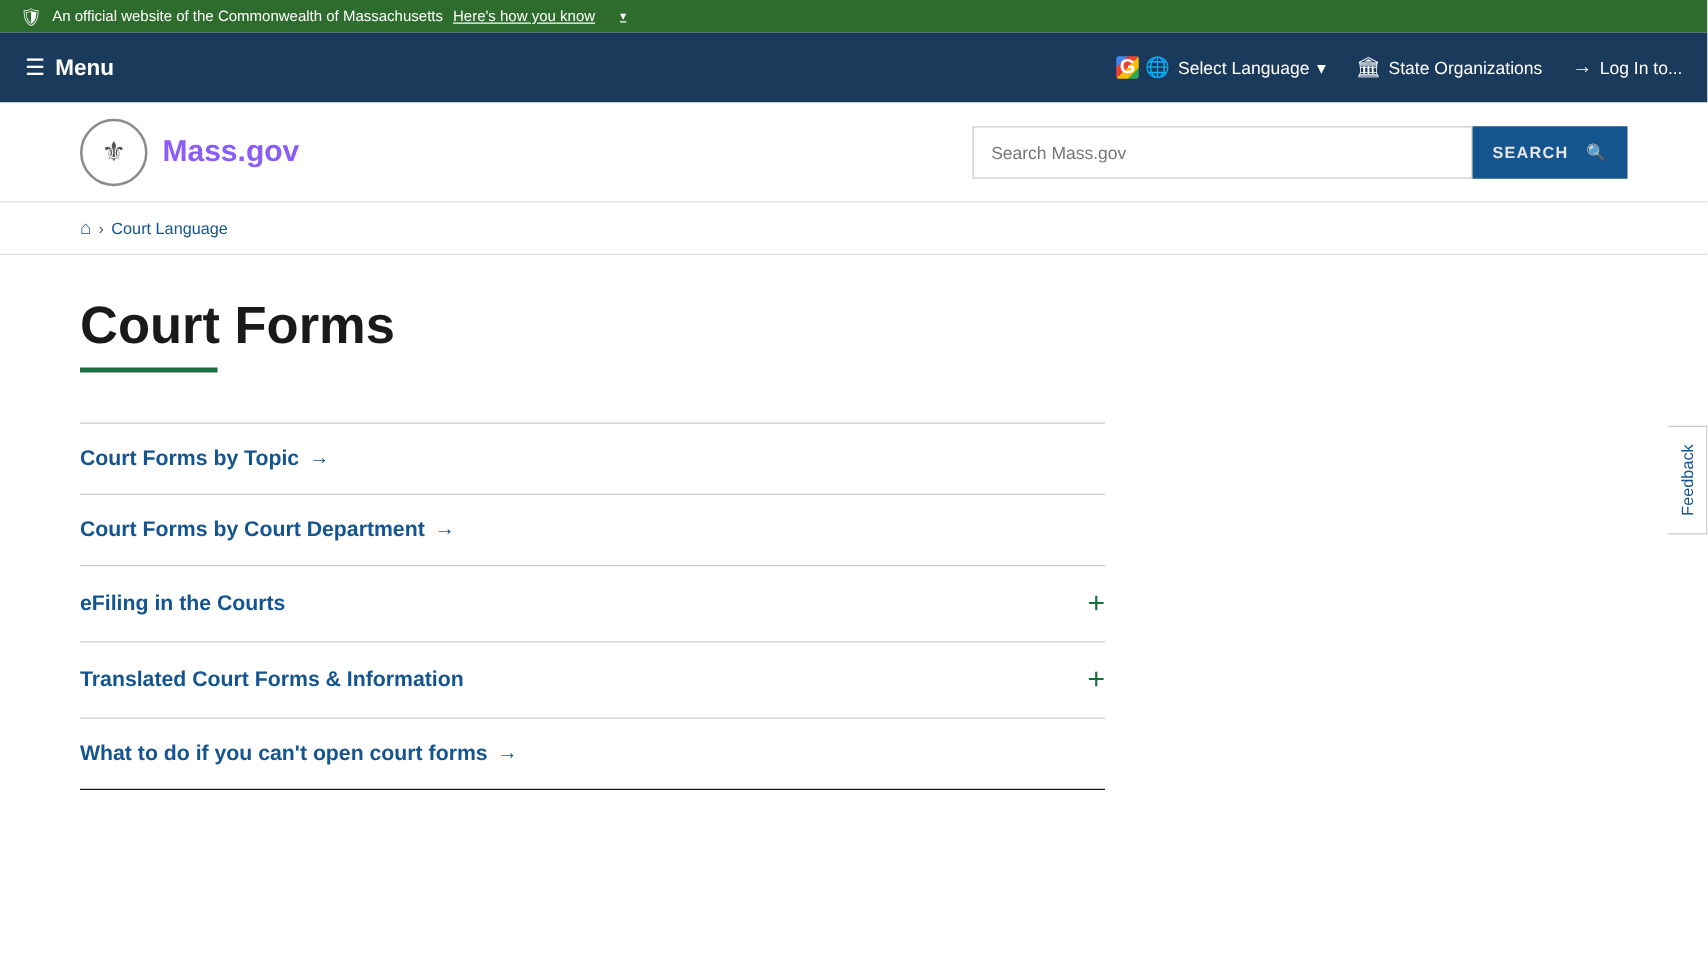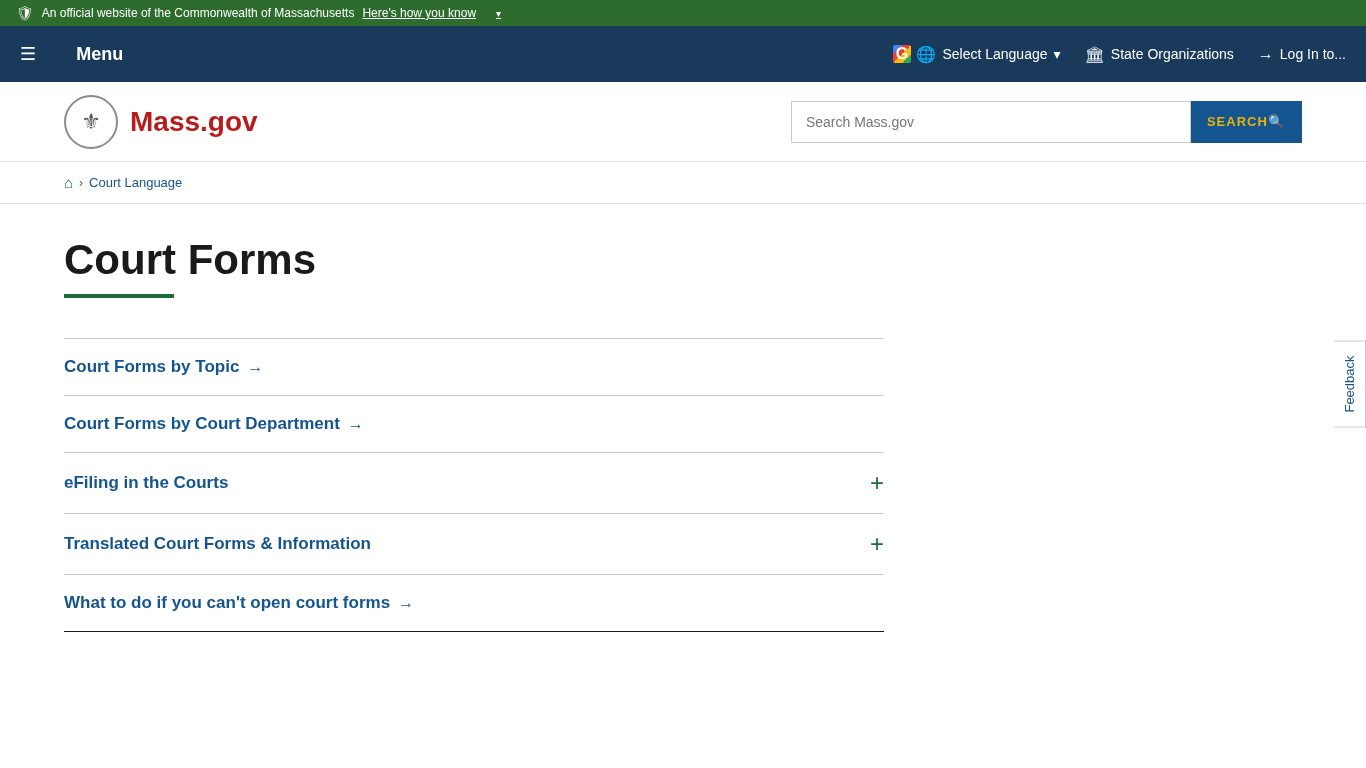--- a/index.html
+++ b/index.html
@@ -26,21 +26,21 @@
       background: #1a3a5c;
       color: #fff;
       display: flex;
       align-items: center;
       justify-content: space-between;
       padding: 0 20px;
       height: 56px;
     }
     .nav-left { display: flex; align-items: center; gap: 8px; cursor: pointer; }
     .nav-left .hamburger { font-size: 18px; }
-    .nav-left .menu-label { font-size: 18px; font-weight: 600; margin-left: 32px; }
+    .nav-left .menu-label { font-size: 18px; font-weight: 600; }
     .nav-right { display: flex; align-items: center; gap: 24px; }
     .nav-right .nav-item {
       display: flex; align-items: center; gap: 6px;
       font-size: 14px; color: #fff; cursor: pointer; text-decoration: none;
     }
     .nav-item .nav-icon { font-size: 16px; }
 
     
     .site-header {
       background: #fff;
@@ -53,43 +53,43 @@
     }
     .logo-area { display: flex; align-items: center; gap: 12px; cursor: pointer; }
     .logo-circle {
       width: 54px; height: 54px;
       border: 2px solid #8b8b8b;
       border-radius: 50%;
       display: flex; align-items: center; justify-content: center;
       font-size: 22px;
       color: #555;
     }
-    .logo-text { font-size: 28px; font-weight: 700; color: #b91c1c; }
+    .logo-text { font-size: 24px; font-weight: 700; color: #8b5cf6; }
 
     
     .search-area { display: flex; align-items: flex-start; }
     .search-input {
       border: 1px solid #ccc;
       padding: 8px 14px;
       font-size: 14px;
       width: 400px;
       height: 42px;
       outline: none;
     }
     .search-btn {
       background: #14558f;
-      color: #eab308;
+      color: #e5e5e5;
       border: none;
       padding: 0 16px;
       height: 42px;
       font-size: 13px;
       font-weight: 700;
       letter-spacing: 1px;
       cursor: pointer;
-      display: flex; align-items: center; gap: 1px;
+      display: flex; align-items: center; gap: 14px;
     }
 
     
     .breadcrumb-bar {
       padding: 12px 64px;
       font-size: 13px;
       border-bottom: 1px solid #e0e0e0;
       display: flex;
       align-items: center;
       gap: 6px;

